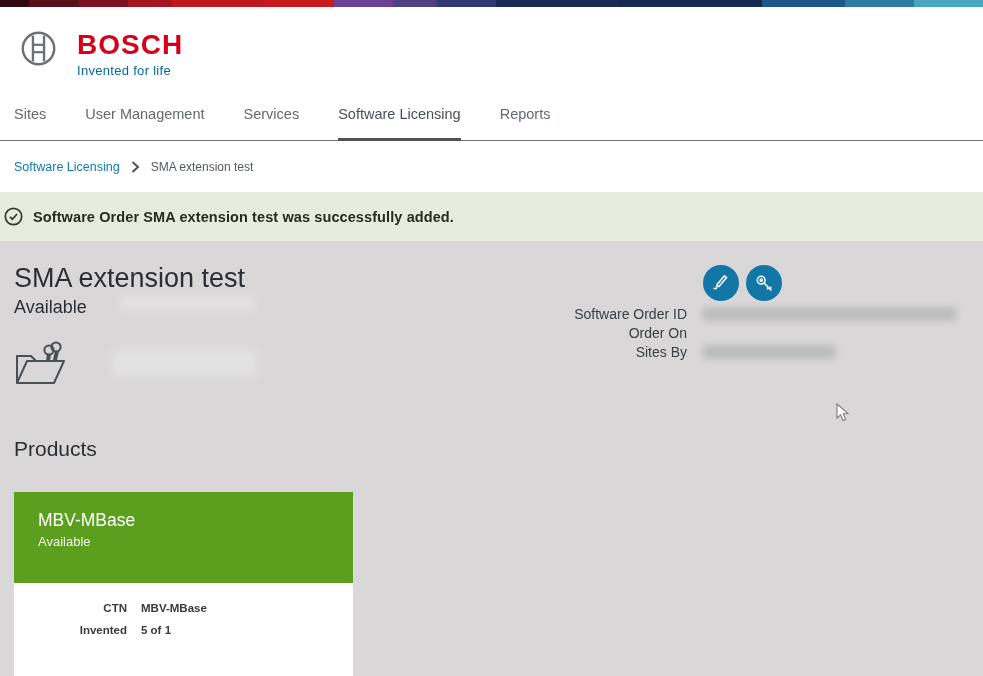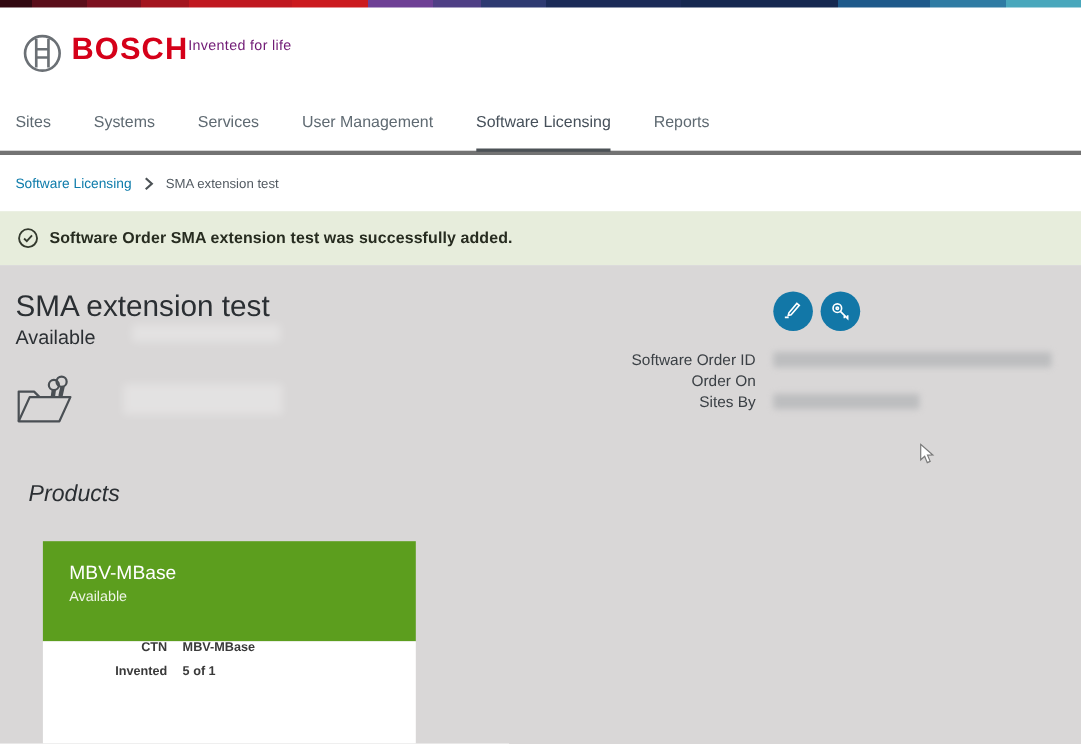--- a/index.html
+++ b/index.html
@@ -27,75 +27,75 @@
       #1b2b58 50.5%, #1b2b58 63%,
       #162850 63%, #162850 77.5%,
       #1e598a 77.5%, #1e598a 86%,
       #2f7ba3 86%, #2f7ba3 93%,
       #49a7bc 93%, #49a7bc 100%);
   }
   
   .header { height:84px; position:relative; background:#fff; }
   .logo { position:absolute; left:20px; top:23px; display:flex; align-items:flex-start; }
   .logo-symbol { width:37px; height:37px; margin-right:8px; }
-  .logo-textcol { display:flex; flex-direction:row; }
+  .logo-textcol { display:flex; flex-direction:column;margin-left:12px; }
   .logo-word {
     color:#d50019; font-weight:bold; font-size:28px; line-height:30px;
     letter-spacing:1px; font-family:"Liberation Sans", sans-serif;
   }
-  .logo-tagline { color:#701a75; font-size:13px; margin-top:3px; letter-spacing:0.3px; }
+  .logo-tagline { color:#0369a1; font-size:13px; margin-top:3px; letter-spacing:0.3px; }
   
   .nav {
-    height:50px; border-bottom:4px solid #737373;
+    height:50px; border-bottom:1px solid #737373;
     display:flex; align-items:flex-end; padding-left:14px; gap:39px;
     background:#fff;
   }
   .nav-item {
     font-size:14.5px; color:#5f6a72; padding:14px 0 16px 0; cursor:pointer;
     border-bottom:3px solid transparent; margin-bottom:-1px; white-space:nowrap;
   }
   .nav-item.active { color:#46505a; border-bottom-color:#4c5256; }
   
   .breadcrumb-row { height:51px; display:flex; align-items:center; padding-left:14px; background:#fff; }
   .crumb-link { color:#0f7cab; font-size:12.5px; cursor:pointer; }
   .crumb-sep { margin:0 11px; display:flex; align-items:center; }
   .crumb-current { color:#525a61; font-size:12px; }
   
-  .banner { height:49px; background:#e7eddc; display:flex; align-items:center; padding-left:16px; }
+  .banner { height:49px; background:#e7eddc; display:flex; align-items:center; padding-left:4px; }
   .banner-icon { width:19px; height:19px; margin-right:10px; flex:0 0 auto; }
   .banner-text { color:#272c20; font-size:14.5px; font-weight:bold; letter-spacing:0.1px; }
   
   .main-section { position:relative; height:435px; background:#d9d7d7; }
   .order-title { position:absolute; left:14px; top:22px; font-size:27px; color:#2b2f33; font-weight:400; }
   .order-status { position:absolute; left:14px; top:56px; font-size:18px; color:#2b2f33; }
   .folder-icon-wrap { position:absolute; left:13px; top:99px; width:56px; height:47px; }
   .ghost { position:absolute; background:rgba(255,255,255,0.28); filter:blur(4px); border-radius:2px; }
   .ghost-a { left:120px; top:54px; width:135px; height:16px; }
   .ghost-b { left:112px; top:108px; width:145px; height:28px; }
   .action-btn {
     position:absolute; width:36px; height:36px; border-radius:50%;
     background:#1277a7; border:none; cursor:pointer;
     display:flex; align-items:center; justify-content:center; padding:0;
   }
   .btn-edit { left:703px; top:24px; }
   .btn-key  { left:746px; top:24px; }
-  .details { position:absolute; left:530px; top:76px; width:428px; }
+  .details { position:absolute; left:530px; top:63px; width:428px; }
   .detail-row { display:flex; align-items:center; height:19px; }
   .detail-label { width:157px; text-align:right; font-size:14px; color:#3b4045; flex:0 0 auto; }
   .detail-value { margin-left:16px; font-size:14px; color:#3b4045; flex:1; display:flex; align-items:center; }
   .redacted { background:#a6a9ac; opacity:0.55; filter:blur(3px); border-radius:2px; height:14px; }
   .redact-long { width:253px; }
   .redact-short { width:133px; }
-  .products-heading { position:absolute; left:26px; top:196px; font-size:21px; color:#2b2f33;font-style:italic; }
-  
-  .product-card { position:absolute; left:14px; top:251px; width:339px;margin-left:25px; }
+  .products-heading { position:absolute; left:14px; top:196px; font-size:21px; color:#2b2f33; }
+  
+  .product-card { position:absolute; left:14px; top:251px; width:339px; }
   .card-header { background:#5c9e1e; height:91px; padding:18px 0 0 24px; cursor:pointer; }
   .card-name { color:#ffffff; font-size:17.5px; }
   .card-status { color:#eef5e6; font-size:13px; margin-top:3px; }
-  .card-body { background:#ffffff; height:93px; }
+  .card-body { background:#ffffff; height:93px; padding-top:19px; }
   .card-row { display:flex; margin-bottom:10px; }
   .card-label { width:113px; text-align:right; font-size:11.5px; font-weight:bold; color:#3a3a3a; flex:0 0 auto; }
   .card-value { margin-left:14px; font-size:11.5px; font-weight:bold; color:#3a3a3a; }
   
   .cursor { position:absolute; left:836px; top:403px; width:16px; height:20px; pointer-events:none; z-index:50; }
 </style>
 </head>
 <body>
 
 <div class="supergraphic"></div>
@@ -111,23 +111,22 @@
     </svg>
     <div class="logo-textcol">
       <div class="logo-word">BOSCH</div>
       <div class="logo-tagline">Invented for life</div>
     </div>
   </div>
 </div>
 
 <div class="nav">
   <div class="nav-item">Sites</div>
-  <div class="nav-item">Systems</div>
+  <div class="nav-item">User Management</div>
   <div class="nav-item">Services</div>
-  <div class="nav-item">User Management</div>
   <div class="nav-item active">Software Licensing</div>
   <div class="nav-item">Reports</div>
 </div>
 
 <div class="breadcrumb-row">
   <span class="crumb-link">Software Licensing</span>
   <span class="crumb-sep">
     <svg width="9" height="12" viewBox="0 0 9 12">
         <polyline points="1.5,1 7,6 1.5,11" fill="none" stroke="#4c5256" stroke-width="2"></polyline>
       </svg>

